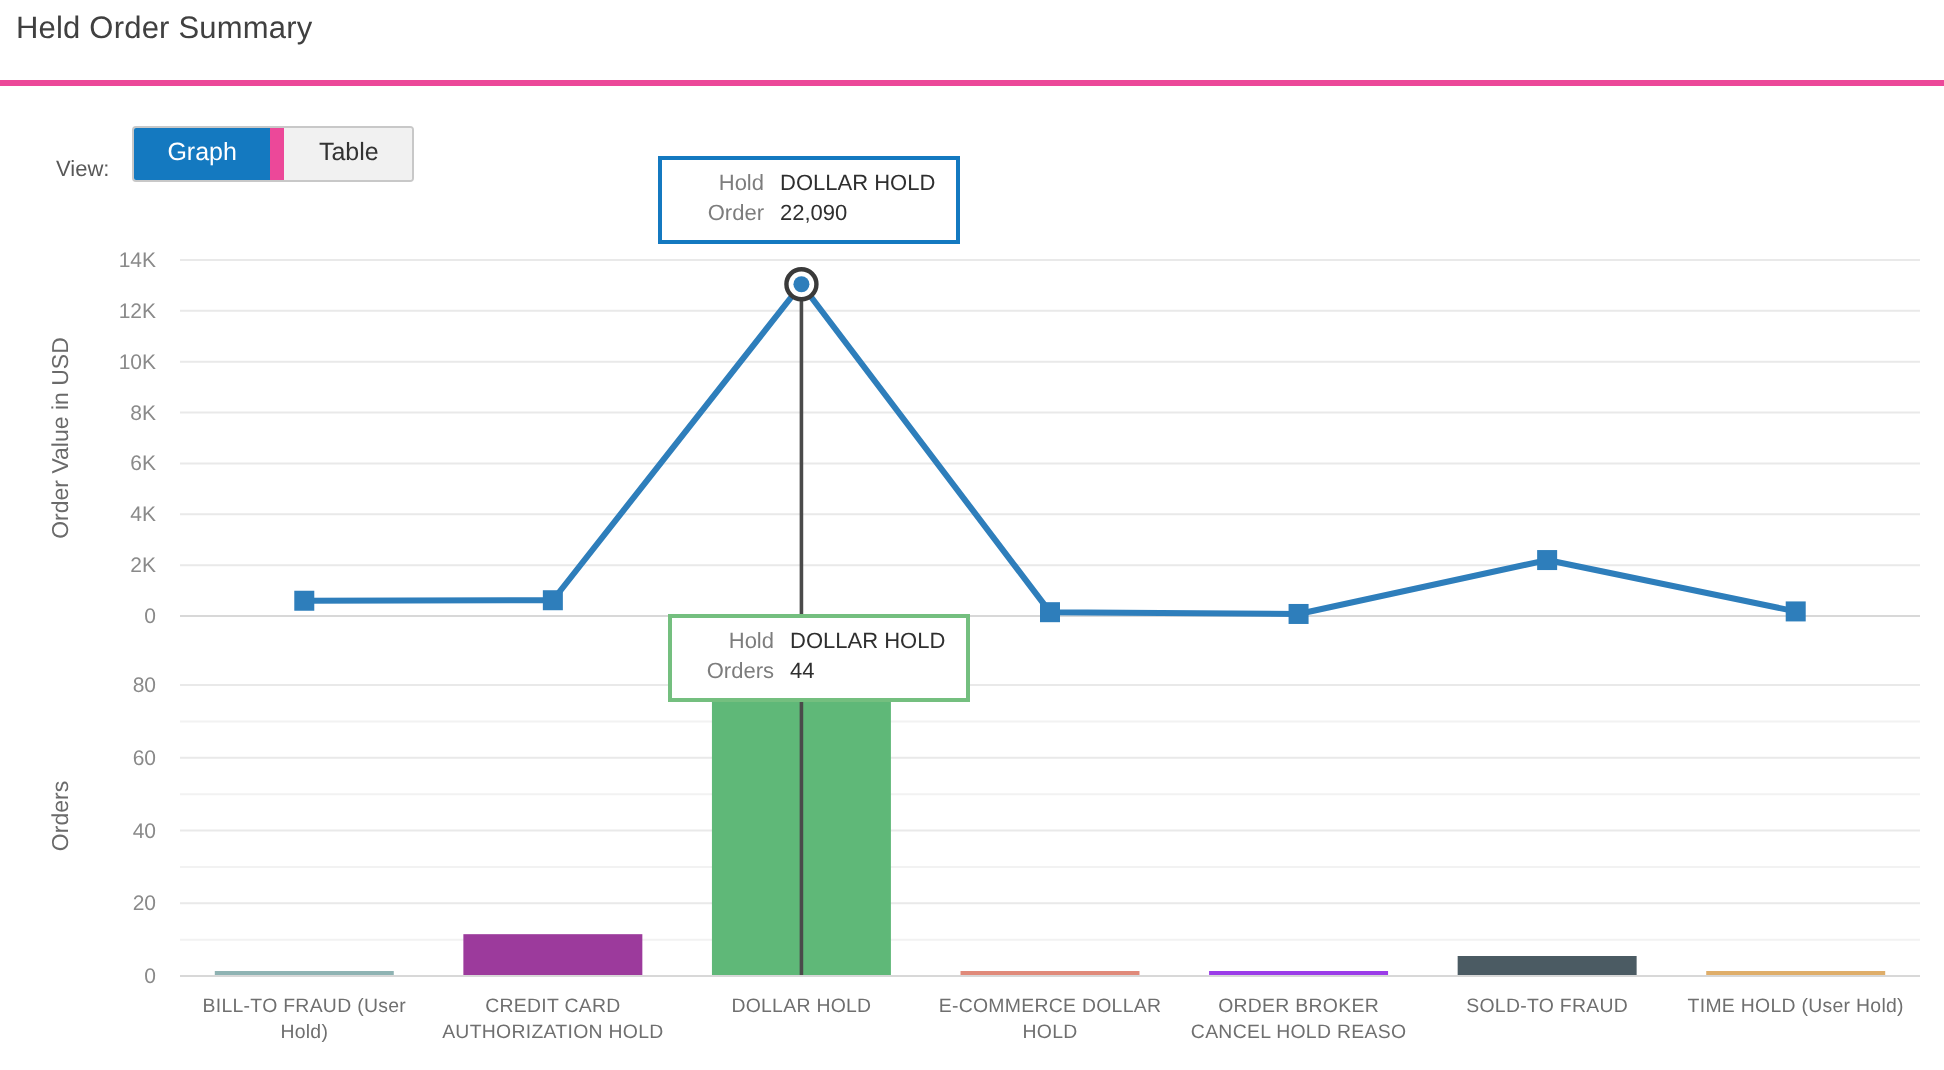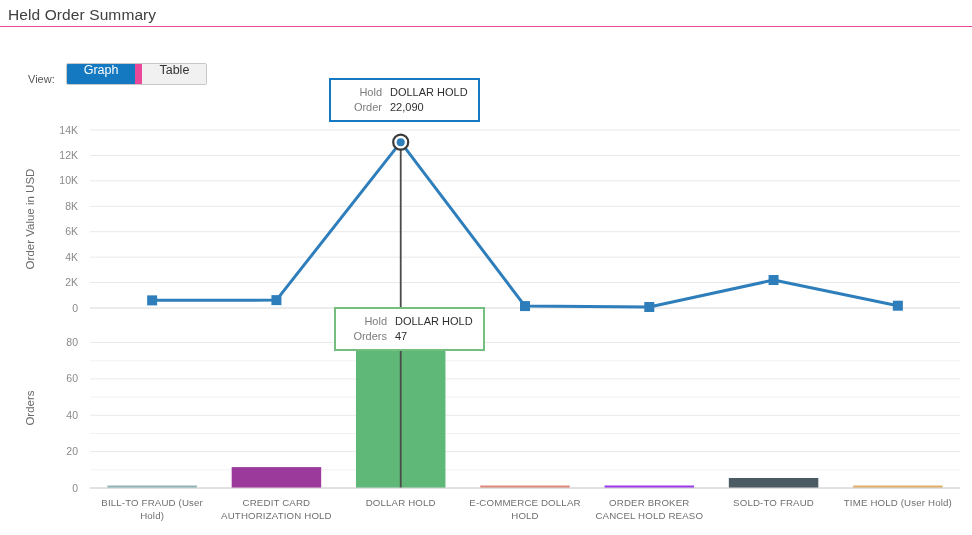--- a/index.html
+++ b/index.html
@@ -10,24 +10,24 @@
   body {
     width: 972px; height: 535px;
     overflow: hidden;
     font-family: "Liberation Sans", sans-serif;
     color: #3c3c3c;
     position: relative;
   }
 
   
   .page-header {
-    height: 27px;
+    height: 43px;
     box-sizing: border-box;
     padding: 6px 0 0 8px;
-    border-bottom: 1px solid #ec4899;
+    border-bottom: 3px solid #ec4899;
   }
   .page-title {
     font-size: 15.5px;
     font-weight: 400;
     color: #404040;
     letter-spacing: .1px;
   }
 
   
   .toolbar {
@@ -42,21 +42,21 @@
     margin-right: 11px;
   }
   .btn-group {
     display: flex;
     border: 1px solid #c8c8c8;
     border-radius: 2px;
     overflow: hidden;
   }
   .btn {
     font-size: 12.5px;
-    padding: 0 17px 7px;
+    padding: 6px 17px 7px;
     background: #f1f1f1;
     color: #333;
     border: none;
     cursor: pointer;
     font-family: "Liberation Sans", sans-serif;
     line-height: 1;
   }
   .btn + .btn { border-left: 7px solid #ec4899; }
   .btn.active {
     background: #1479c0;
@@ -220,15 +220,15 @@
   </div>
 </div>
 
 <div class="tip tip-orders">
   <div class="tip-row">
     <span class="tip-key">Hold</span>
     <span class="tip-val">DOLLAR HOLD</span>
   </div>
   <div class="tip-row">
     <span class="tip-key">Orders</span>
-    <span class="tip-val">47</span>
+    <span class="tip-val">44</span>
   </div>
 </div>
 
 </body></html>

